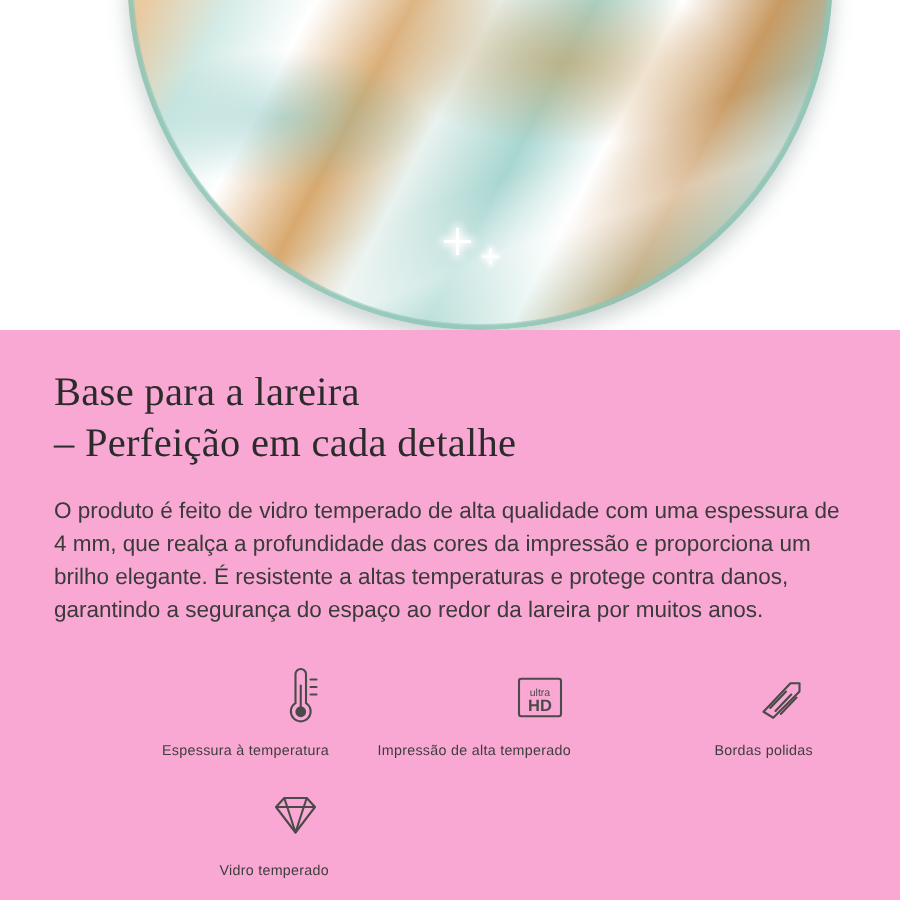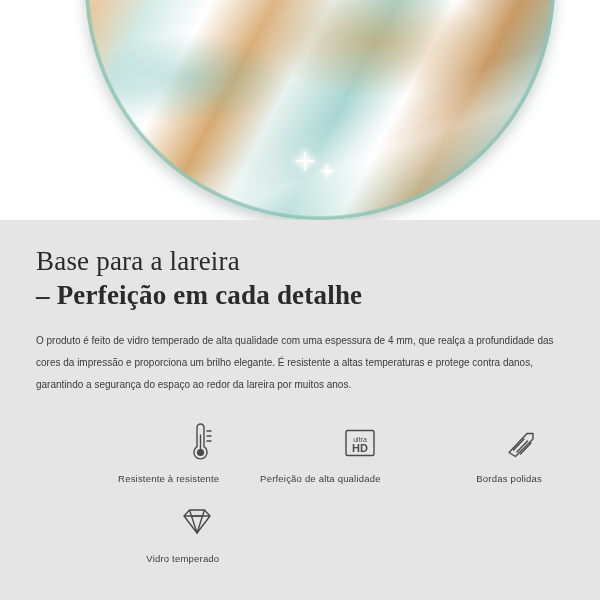--- a/index.html
+++ b/index.html
@@ -10,21 +10,21 @@
     width: 600px;
     height: 600px;
     background: #ffffff;
     font-family: "Liberation Sans", sans-serif;
     overflow: hidden;
   }
   .page {
     position: relative;
     width: 600px;
     height: 600px;
-    background: #e5e5e5;
+    background: #f9a8d4;
     overflow: hidden;
   }
 
   
   .hero {
     position: relative;
     width: 600px;
     height: 220px;
     overflow: hidden;
     background: #ffffff;
@@ -116,24 +116,24 @@
   }
   .title {
     margin: 24px 0 0 0;
     font-family: "Liberation Serif", serif;
     font-size: 27px;
     line-height: 34px;
     font-weight: 400;
     color: #2b2b2b;
     letter-spacing: 0.2px;
   }
-  .title .line2 { display: block; font-weight: bold; }
+  .title .line2 { display: block; }
   .paragraph {
     margin: 18px 0 0 0;
-    font-size: 10px;
+    font-size: 15px;
     line-height: 22px;
     color: #3a3a3a;
     max-width: 536px;
   }
 
   
   .features {
     margin-top: 26px;
     display: grid;
     grid-template-columns: repeat(3, 1fr);
@@ -190,34 +190,34 @@
         <div class="feature-icon">
           <svg width="40" height="42" viewBox="0 0 40 42">
             <g fill="none" stroke="#4a4a4a" stroke-width="1.4" stroke-linecap="round">
               <path d="M18 5.5a3.5 3.5 0 0 1 7 0v19.2a6.6 6.6 0 1 1-7 0z"></path>
               <circle cx="21.5" cy="30.5" r="3.6" fill="#4a4a4a" stroke="none"></circle>
               <path d="M21.5 13v15"></path>
               <path d="M28 9h4M28 14h4M28 19h4"></path>
             </g>
           </svg>
         </div>
-        <div class="feature-label">Resistente à resistente</div>
+        <div class="feature-label">Espessura à temperatura</div>
       </div>
 
       <div class="feature">
         <div class="feature-icon">
           <svg width="42" height="42" viewBox="0 0 42 42">
             <g fill="none" stroke="#4a4a4a" stroke-width="1.4">
               <rect x="7" y="8.5" width="28" height="25" rx="1.5"></rect>
             </g>
             <text x="21" y="20" font-family="Liberation Sans, sans-serif" font-size="7" fill="#4a4a4a" text-anchor="middle">ultra</text>
             <text x="21" y="30" font-family="Liberation Sans, sans-serif" font-size="11" font-weight="bold" fill="#4a4a4a" text-anchor="middle">HD</text>
           </svg>
         </div>
-        <div class="feature-label">Perfeição de alta qualidade</div>
+        <div class="feature-label">Impressão de alta temperado</div>
       </div>
 
 
       <div class="feature">
         <div class="feature-icon">
           <svg width="42" height="42" viewBox="0 0 42 42">
             <g fill="none" stroke="#4a4a4a" stroke-width="1.4" stroke-linecap="round">
               <path d="M9 30.5 L27 11.5 L33 11.5 L33 17 L15.5 34.5 Z" stroke-linejoin="round"></path>
               <path d="M17 30 L27.5 19"></path>
               <path d="M20.5 32 L31 21"></path>

